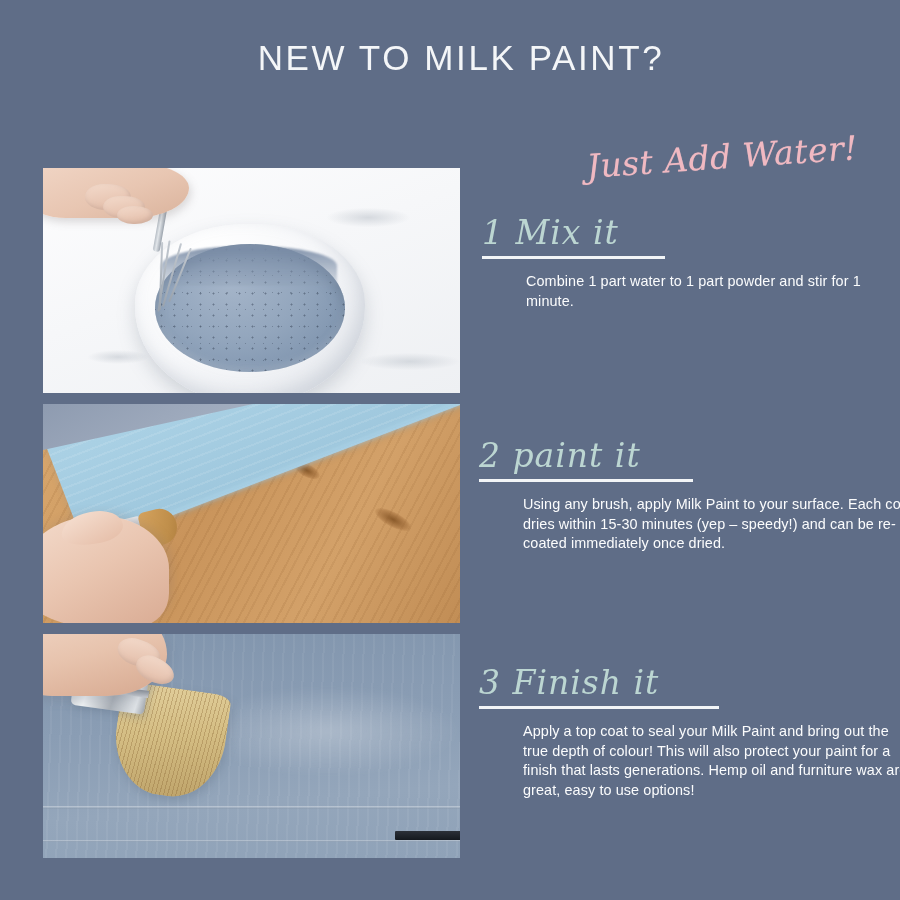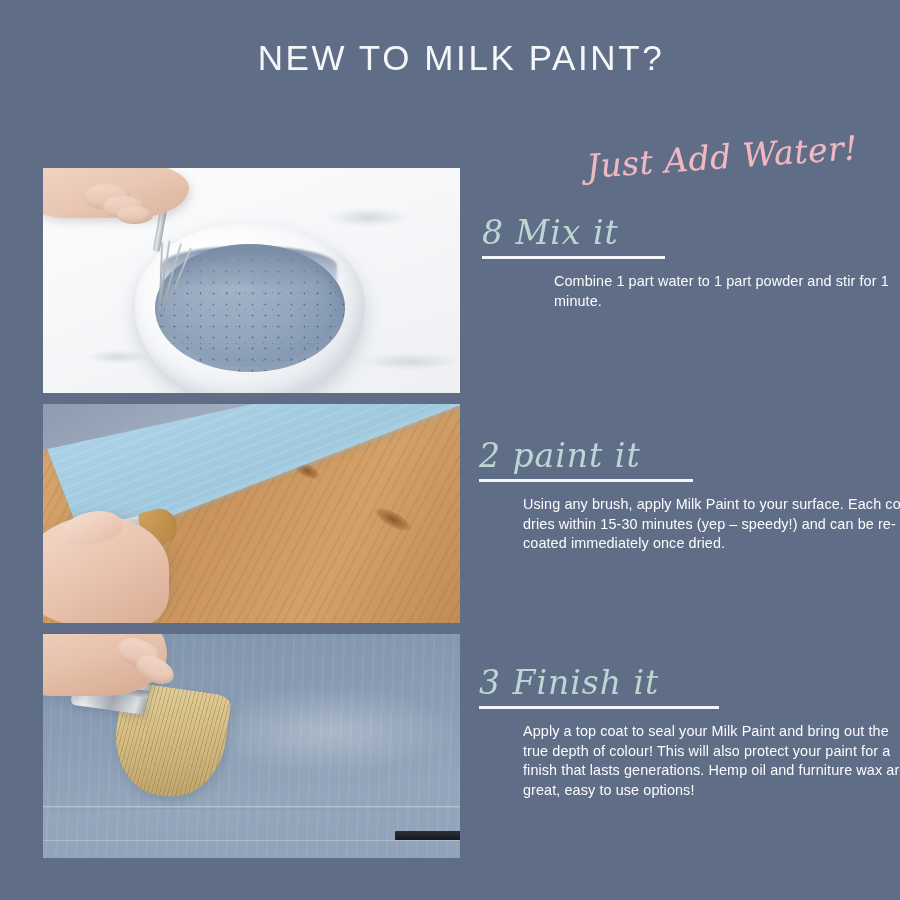--- a/index.html
+++ b/index.html
@@ -287,23 +287,23 @@
     <div class="wire w2"></div>
     <div class="wire w3"></div>
     <div class="wire w4"></div>
     <div class="whisk-hand">
       <div class="finger f1"></div>
       <div class="finger f2"></div>
       <div class="finger f3"></div>
     </div>
   </div>
   <div class="text-col" style="left:439px; top:214px; width:400px;">
-    <div class="step-heading">8 Mix it</div>
+    <div class="step-heading">1 Mix it</div>
     <div class="rule" style="width:183px;"></div>
-    <div class="body-text" style="width:345px; margin-left:72px;">Combine 1 part water to 1 part powder and stir for 1 minute.</div>
+    <div class="body-text" style="width:345px; margin-left:44px;">Combine 1 part water to 1 part powder and stir for 1 minute.</div>
   </div>
 </div>
 
 <div class="step">
   <div class="photo" id="photo-2">
     <div class="wood">
       <div class="wood-knot k1"></div>
       <div class="wood-knot k2"></div>
     </div>
     <div class="paint-band">

